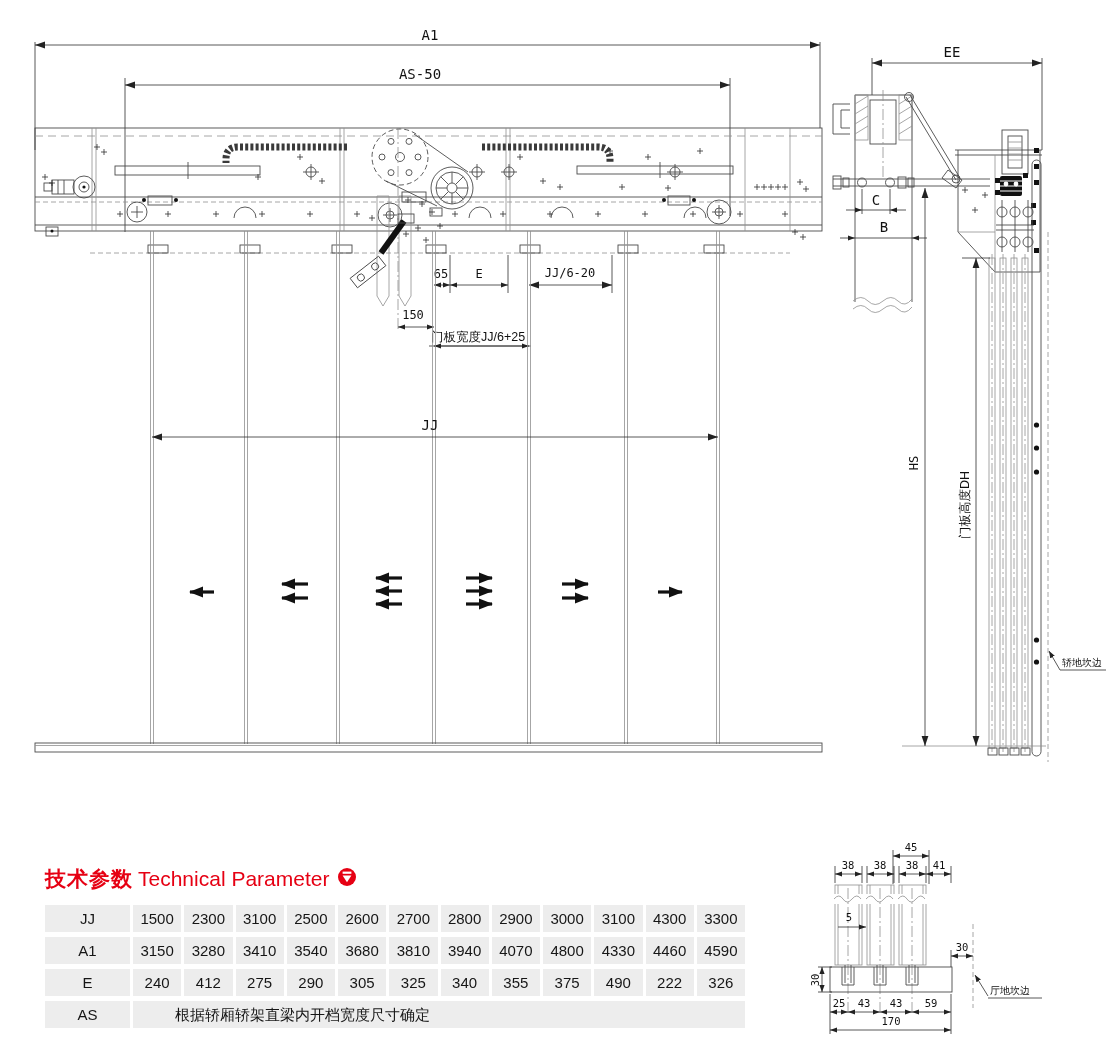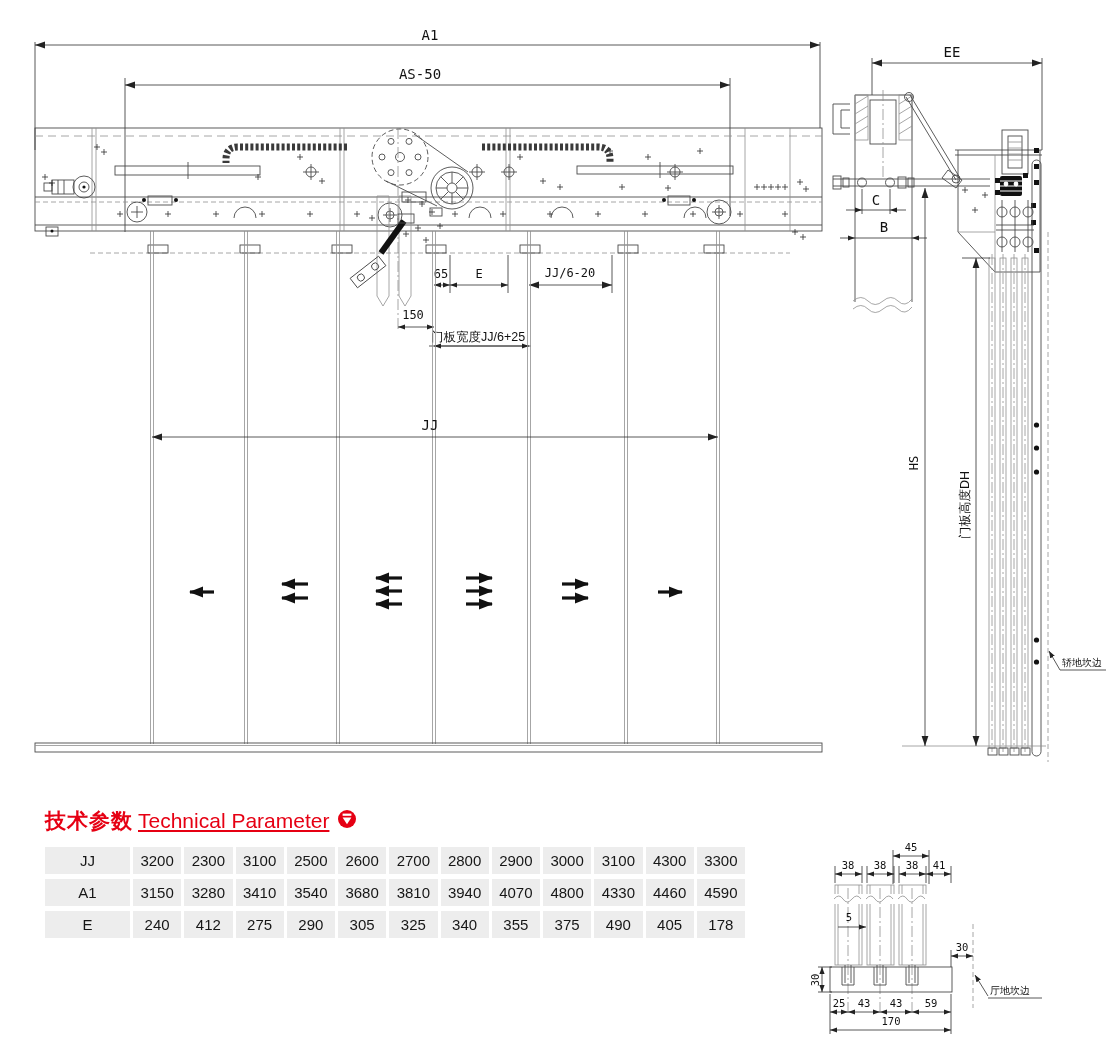--- a/index.html
+++ b/index.html
@@ -13,24 +13,24 @@
   .dsh2{stroke-dasharray:5 3}
   .dd{stroke-dasharray:11 3 2 3}
   .chain{stroke:#3a3a3a;stroke-width:7;fill:none;stroke-dasharray:3 2.2}
   .blk{fill:#111;stroke:none}
   text.dim{font-family:"DejaVu Sans Mono",monospace;font-size:14px;fill:#111}
   text.dimm{font-family:"DejaVu Sans Mono",monospace;font-size:12px;fill:#111}
   text.dims{font-family:"DejaVu Sans Mono",monospace;font-size:10.5px;fill:#111}
   text.cjk{font-family:"Liberation Sans",sans-serif;font-size:12.5px;fill:#111}
   text.cjks{font-family:"Liberation Sans",sans-serif;font-size:10px;fill:#111}
   
-  #params{position:absolute;left:45px;top:806px;width:700px;}
+  #params{position:absolute;left:45px;top:864px;width:700px;}
   .ptitle{display:flex;align-items:center;height:30px;margin-bottom:11px;}
   .ptitle .cn{color:#e60013;font-size:21px;font-weight:bold;letter-spacing:1px;}
-  .ptitle .en{color:#e60013;font-size:21px;margin-left:5px;text-decoration:underline;}
+  .ptitle .en{color:#e60013;font-size:21px;margin-left:5px;}
   .picon{margin-left:9px;display:inline-block;}
   .prow{display:grid;grid-template-columns:85px repeat(12,1fr);gap:3px;margin-bottom:5px;}
   .prow.noterow{grid-template-columns:85px 612px;}
   .pcell{background:#ededed;height:27px;line-height:27px;text-align:center;font-size:15px;color:#161616;}
   .pcell.ptext{text-align:left;padding-left:42px;}
 </style>
 </head>
 <body>
 
 <svg class="draw" width="1114" height="1054" viewBox="0 0 1114 1054">
@@ -413,21 +413,21 @@
       <svg width="18" height="18" viewBox="0 0 18 18">
         <circle cx="9" cy="9" r="9" fill="#e60013"></circle>
         <rect x="4.6" y="3.6" width="8.8" height="2.2" fill="#fff"></rect>
         <polygon points="4.6,7.4 13.4,7.4 9,14.2" fill="#fff"></polygon>
       </svg>
     </span>
   </div>
 
   <div class="prow">
     <div class="pcell">JJ</div>
-    <div class="pcell">3200</div>
+    <div class="pcell">1500</div>
     <div class="pcell">2300</div>
     <div class="pcell">3100</div>
     <div class="pcell">2500</div>
     <div class="pcell">2600</div>
     <div class="pcell">2700</div>
     <div class="pcell">2800</div>
     <div class="pcell">2900</div>
     <div class="pcell">3000</div>
     <div class="pcell">3100</div>
     <div class="pcell">4300</div>
@@ -453,16 +453,20 @@
     <div class="pcell">240</div>
     <div class="pcell">412</div>
     <div class="pcell">275</div>
     <div class="pcell">290</div>
     <div class="pcell">305</div>
     <div class="pcell">325</div>
     <div class="pcell">340</div>
     <div class="pcell">355</div>
     <div class="pcell">375</div>
     <div class="pcell">490</div>
-    <div class="pcell">405</div>
-    <div class="pcell">178</div>
+    <div class="pcell">222</div>
+    <div class="pcell">326</div>
+  </div>
+  <div class="prow noterow">
+    <div class="pcell">AS</div>
+    <div class="pcell ptext">根据轿厢轿架直梁内开档宽度尺寸确定</div>
   </div>
 </div>
 
 </body></html>

